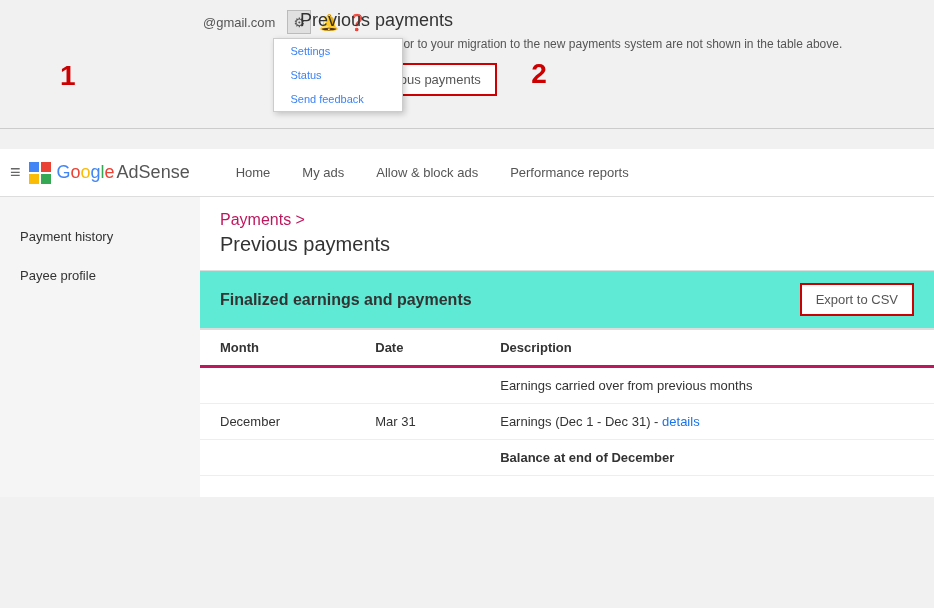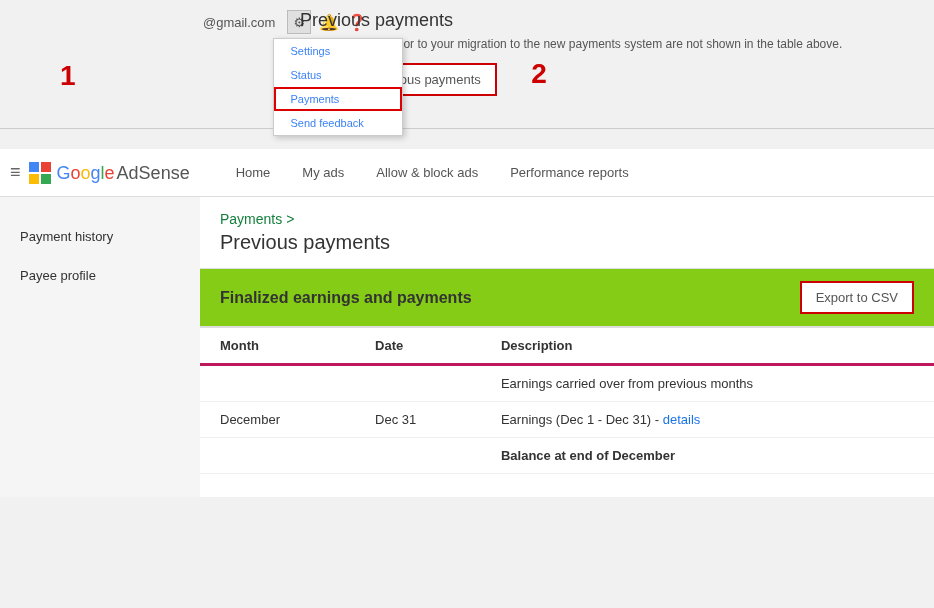--- a/index.html
+++ b/index.html
@@ -128,21 +128,21 @@
 
     .hamburger {
       font-size: 18px;
       color: #666;
       margin-right: 8px;
       cursor: pointer;
     }
 
     .adsense-logo {
       display: flex;
-      align-items: flex-end;
+      align-items: center;
       margin-right: 20px;
     }
 
     .logo-adsense {
       font-size: 18px;
       color: #555;
       margin-left: 2px;
     }
 
     .nav-links {
@@ -185,40 +185,40 @@
 
     
     .content {
       flex: 1;
       background: white;
       padding: 0;
     }
 
     .breadcrumb {
       padding: 14px 20px 2px 20px;
-      font-size: 14px;
-      color: #15803d;
+      font-size: 16px;
+      color: #be185d;
     }
 
     .page-title {
       padding: 2px 20px 14px 20px;
       font-size: 20px;
       font-weight: normal;
       color: #333;
     }
 
     
     .table-section {
       margin: 0;
     }
 
     .table-header-row {
       display: flex;
       align-items: center;
-      background: #84cc16;
+      background: #5eead4;
       border-top: 1px solid #ddd;
       border-bottom: 1px solid #ddd;
       padding: 12px 20px;
     }
 
     .table-header-title {
       font-size: 16px;
       font-weight: bold;
       color: #333;
       flex: 1;
@@ -294,21 +294,20 @@
 
     <div style="position: absolute; left: 164px; top: 0; display: flex; align-items: center; margin-left: 39px;">
       <span class="gmail-text">@gmail.com</span>
 
       <div class="dropdown-container">
         <div class="gear-icon-box">⚙</div>
         
         <div class="dropdown-menu">
           <div class="dropdown-menu-item">Settings</div>
           <div class="dropdown-menu-item">Status</div>
-          <div class="dropdown-menu-item active">Payments</div>
           <div class="dropdown-menu-item">Send feedback</div>
         </div>
       </div>
 
       <div class="top-icon">🔔</div>
       <div class="top-icon">❓</div>
     </div>
 
     <div style="position: absolute; left: 300px; top: 0; right: 20px;">
       <div class="prev-payments-title">Previous payments</div>
@@ -383,21 +382,21 @@
           </tr>
         </thead>
         <tbody>
           <tr>
             <td></td>
             <td></td>
             <td>Earnings carried over from previous months</td>
           </tr>
           <tr>
             <td>December</td>
-            <td>Dec 31</td>
+            <td>Mar 31</td>
             <td>
               <span>Earnings (Dec 1 - Dec 31) - </span><a class="details-link">details</a>
             </td>
           </tr>
           <tr>
             <td></td>
             <td></td>
             <td><strong>Balance at end of December</strong></td>
           </tr>
         </tbody>

